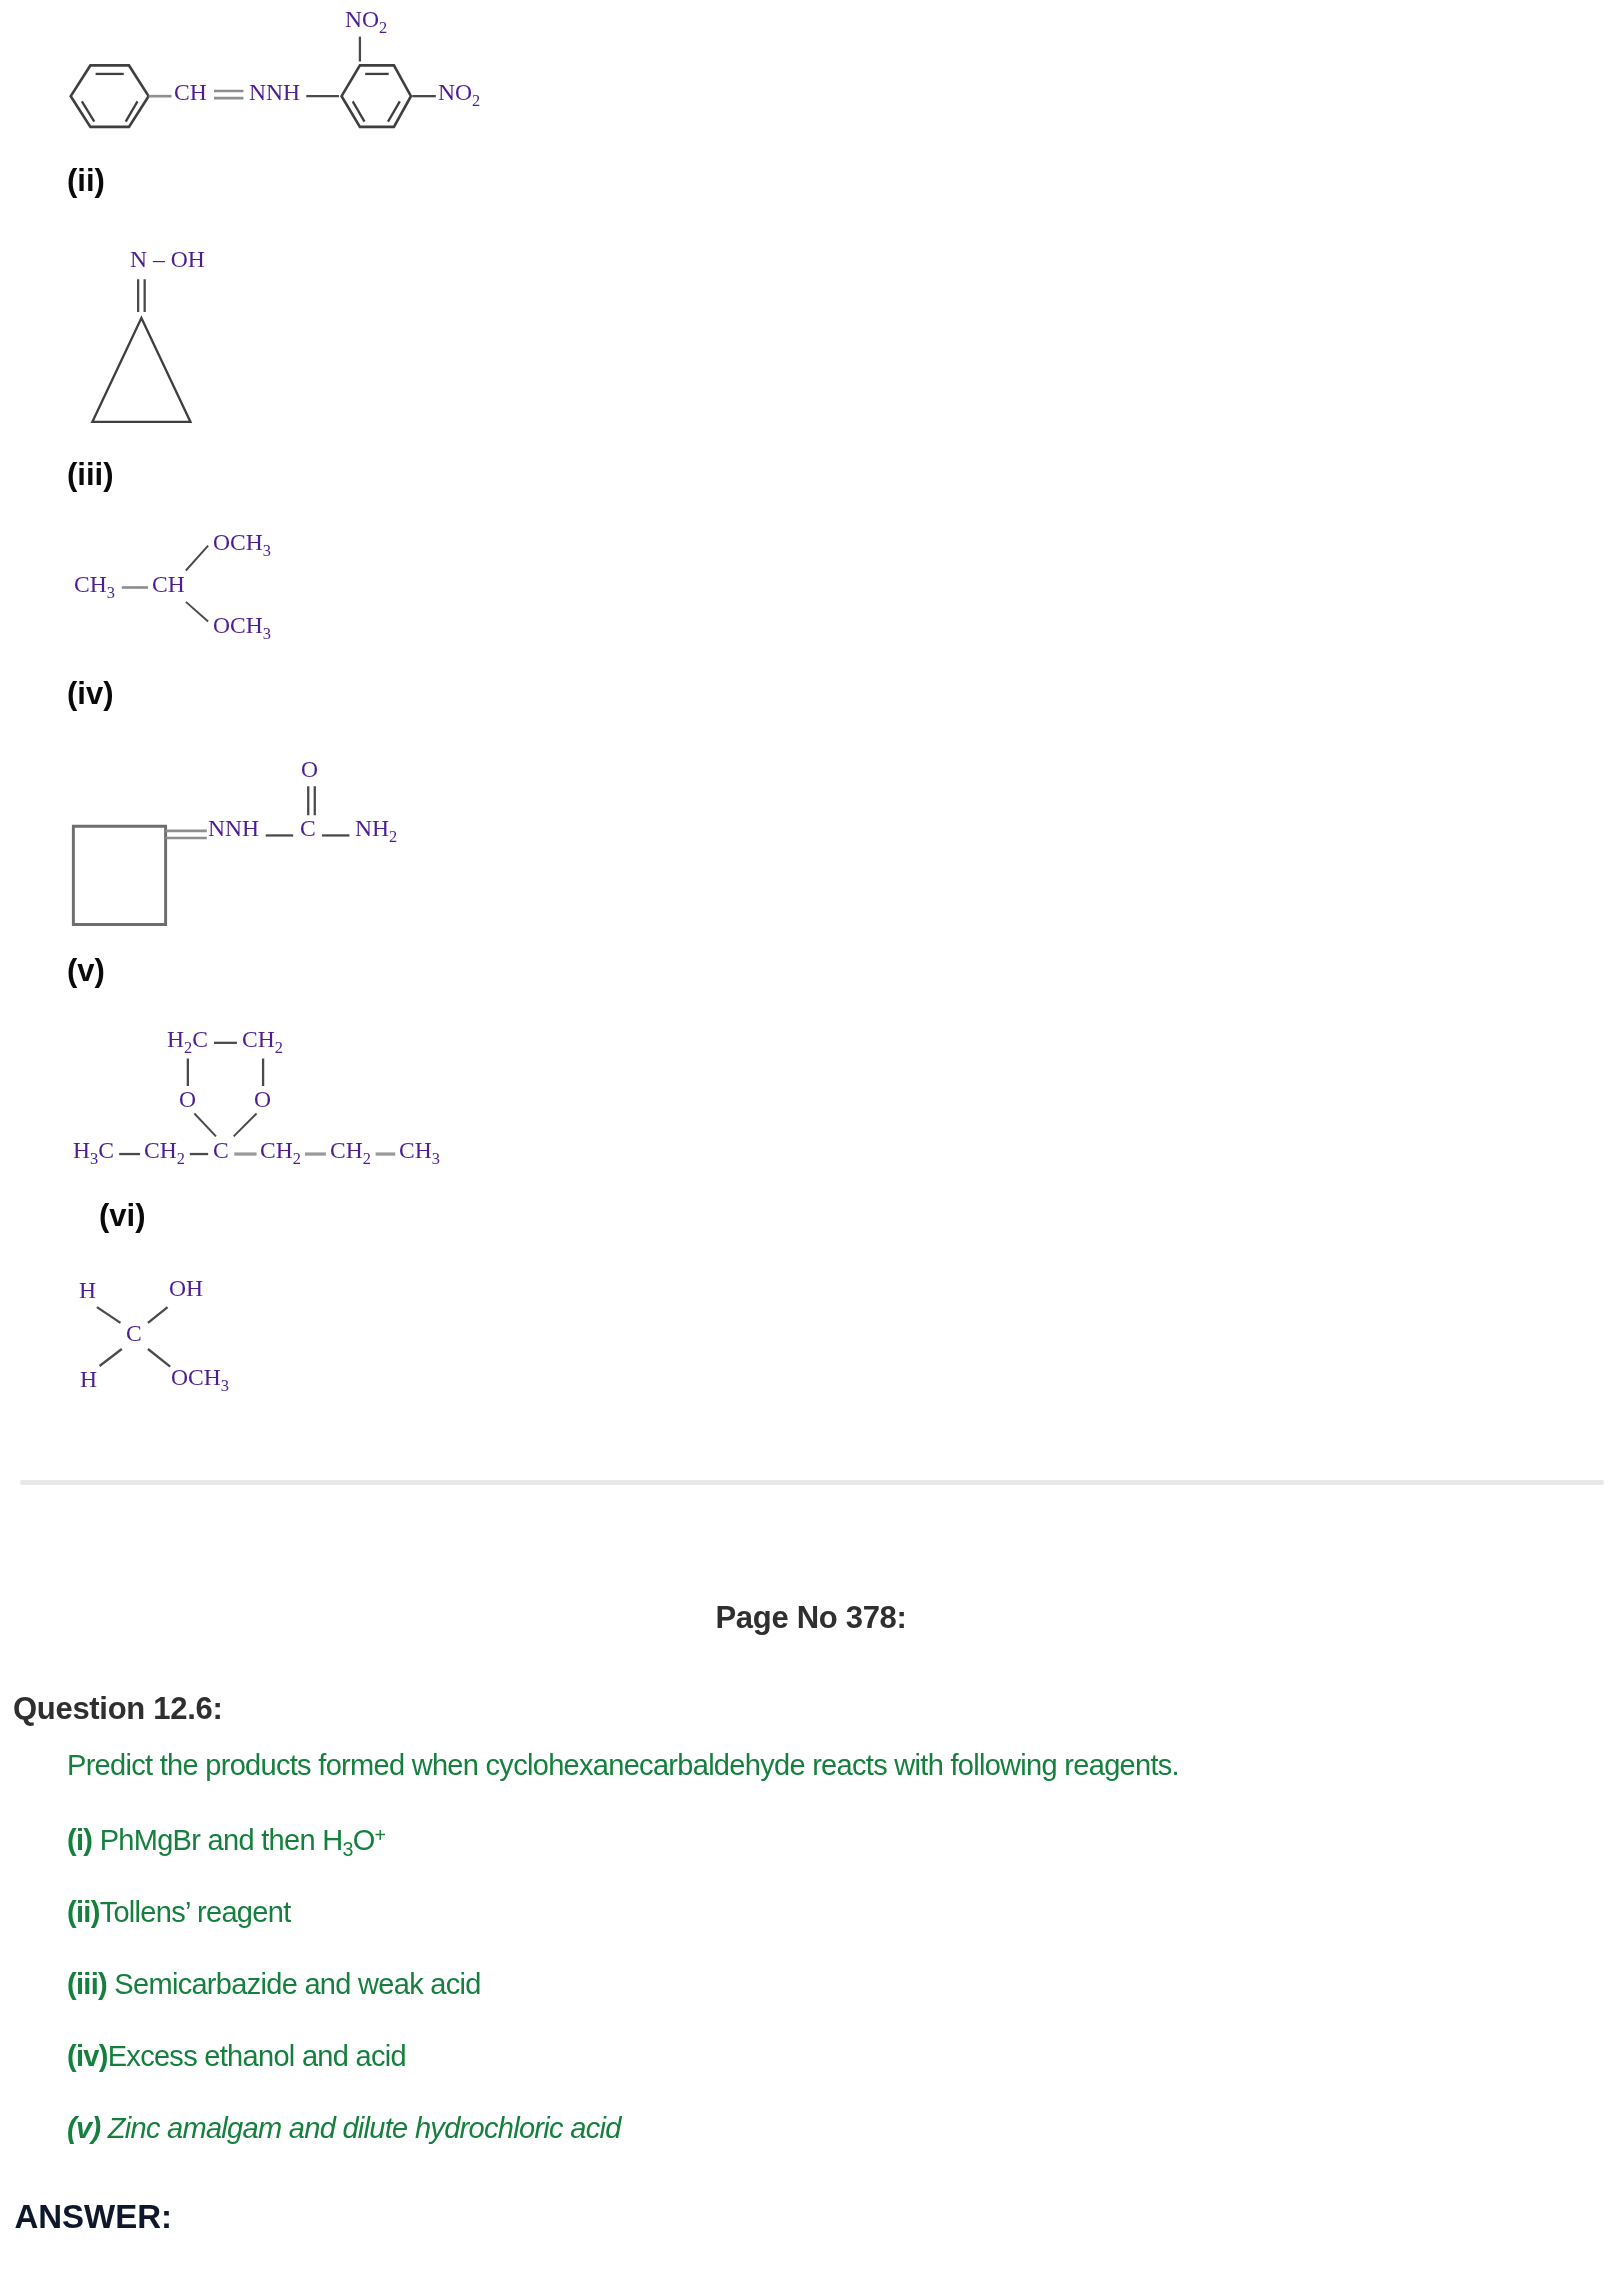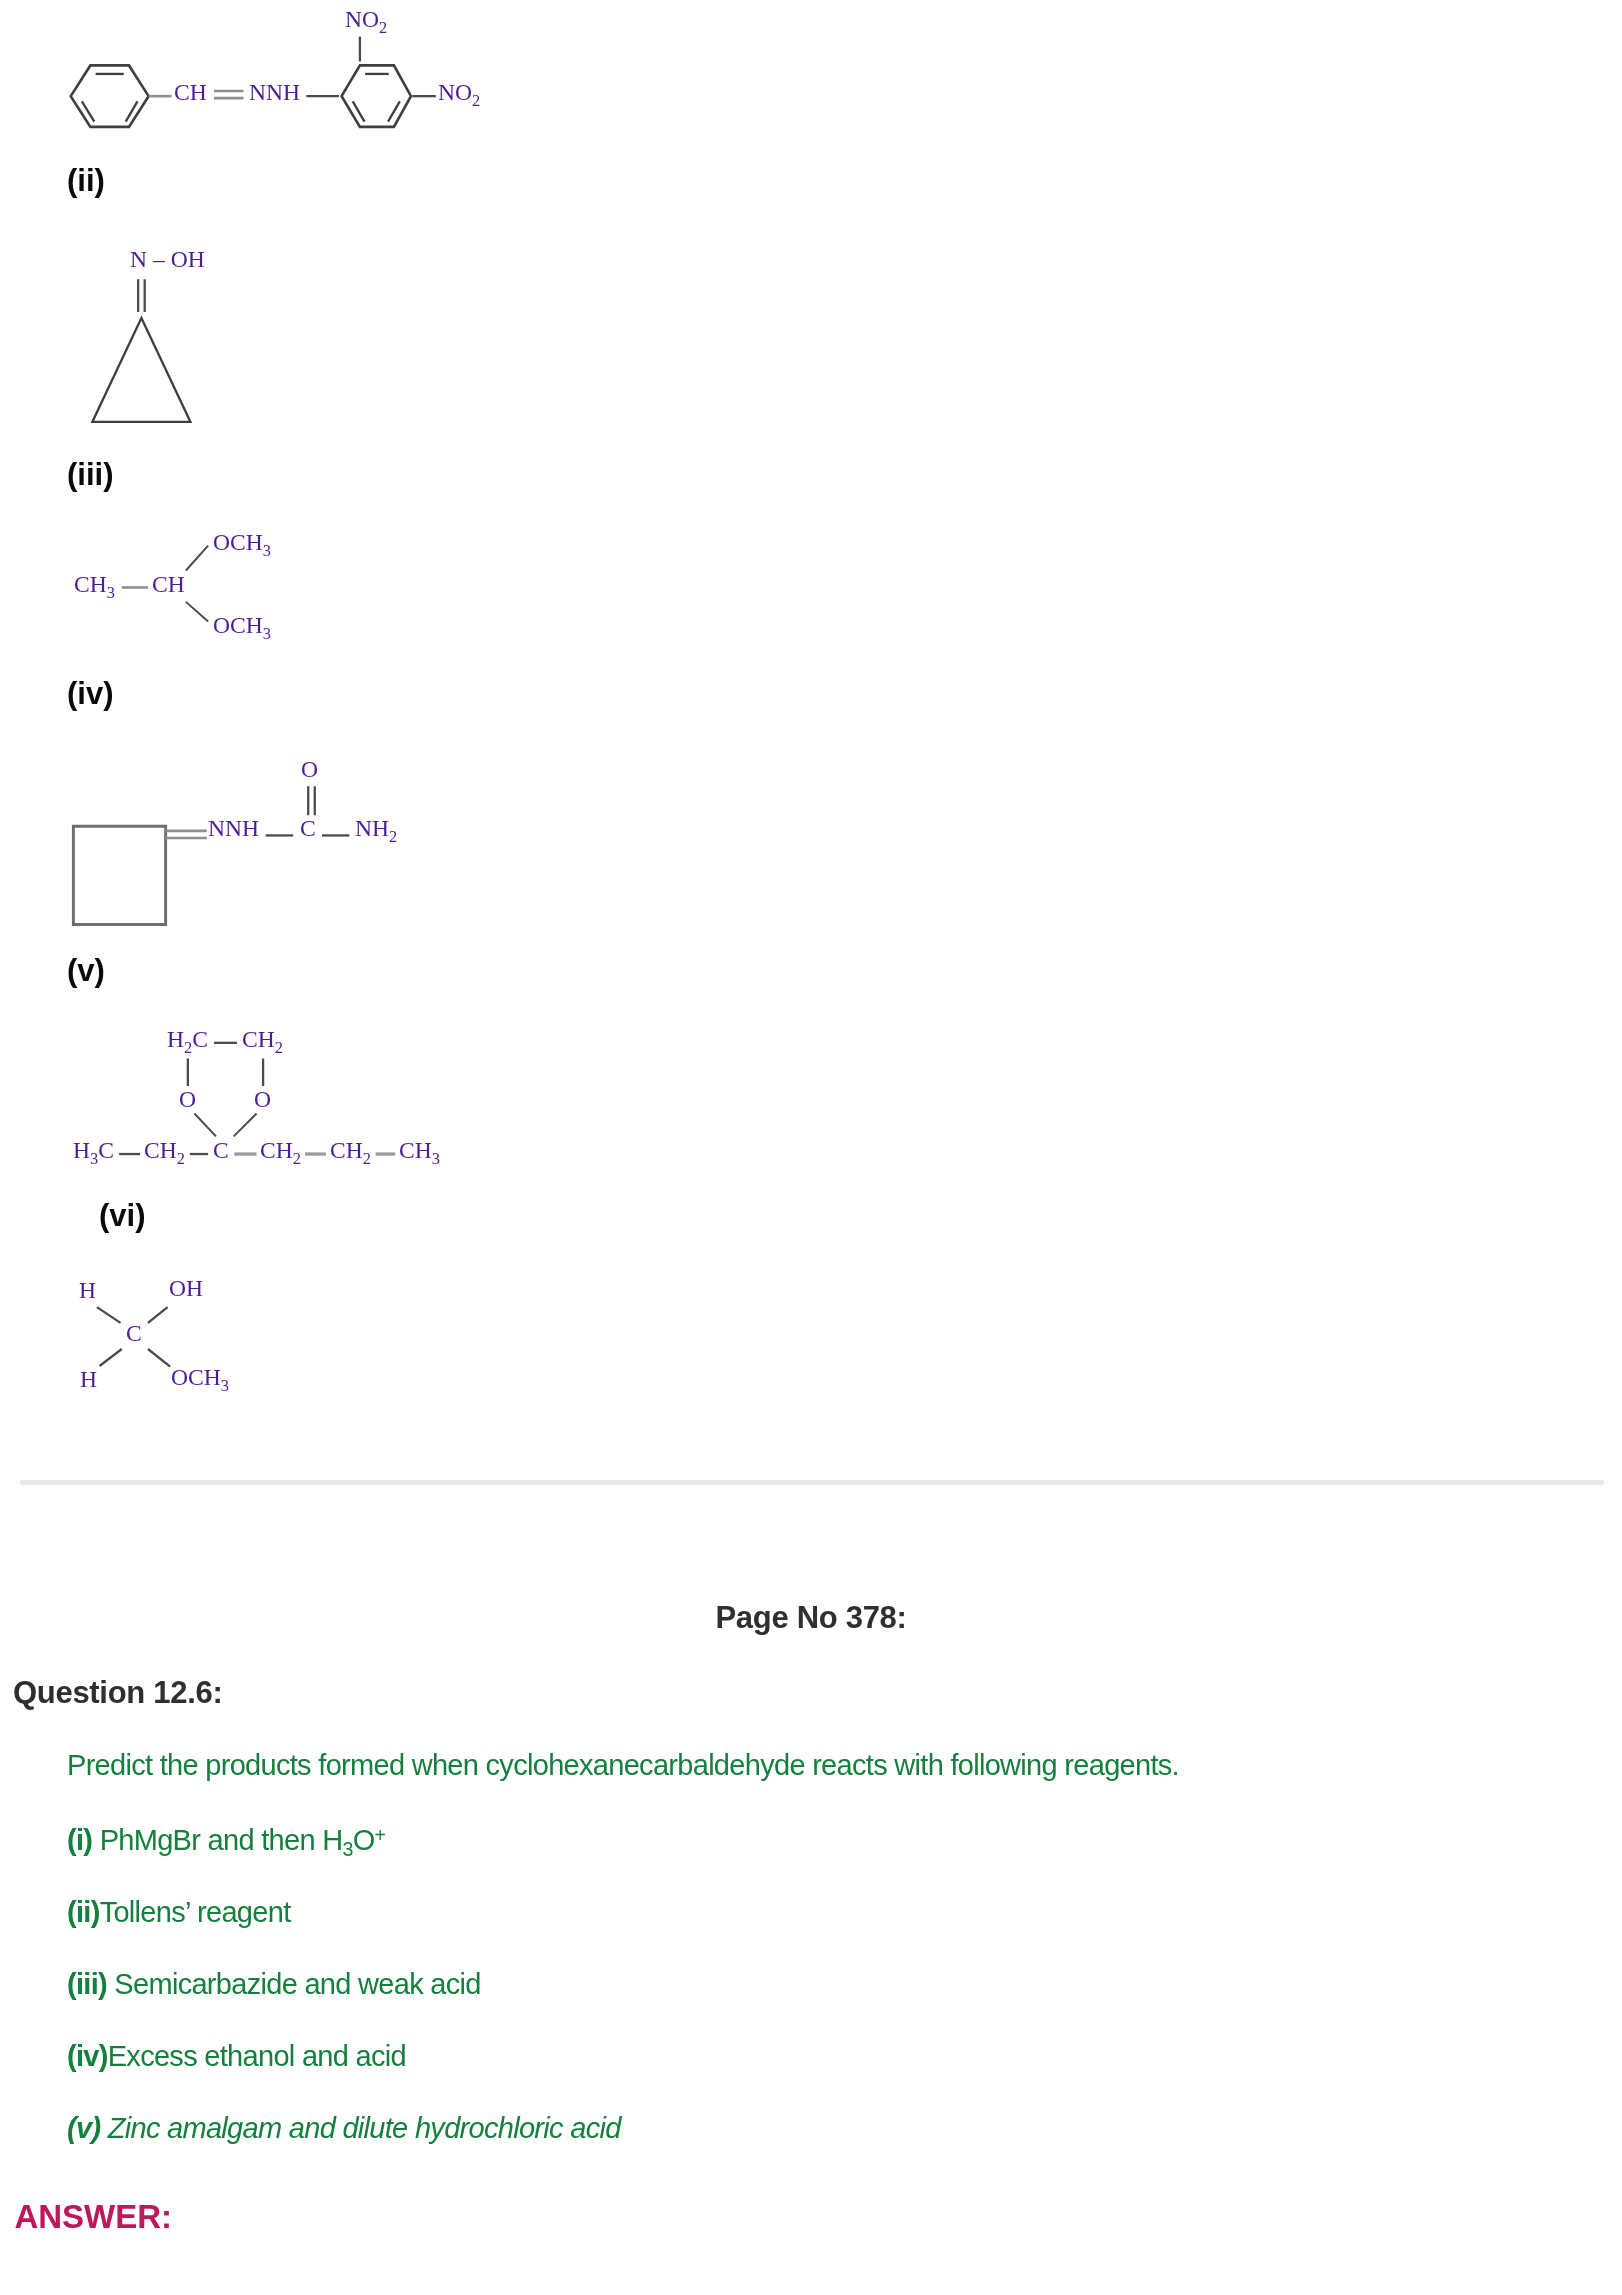--- a/index.html
+++ b/index.html
@@ -5,26 +5,26 @@
   html,body{margin:0;padding:0;background:#ffffff;}
   #page{position:relative;width:1622px;height:2295px;background:#ffffff;overflow:hidden;
         font-family:"Liberation Sans","DejaVu Sans",sans-serif;}
   
   .st{position:absolute;font-family:"Liberation Serif","DejaVu Serif",serif;
       font-size:23.6px;color:#4c1d95;line-height:1;white-space:nowrap;}
   .sb{font-size:16.4px;position:relative;top:5.9px;}           
   
   .slabel{position:absolute;font-weight:bold;font-size:31px;color:#0a0a0a;line-height:1;}
   
-  .h1{position:absolute;font-weight:bold;font-size:31px;color:#2f2f2f;letter-spacing:-0.3px;line-height:1.15;}
+  .h1{position:absolute;font-weight:bold;font-size:31px;color:#2f2f2f;letter-spacing:-0.3px;line-height:1.15;margin-top:16px;}
   .body-line{position:absolute;font-size:29px;color:#15803d;letter-spacing:-0.7px;line-height:1.2;white-space:nowrap;}
   .body-line b{letter-spacing:-0.7px;}
   .bsb{font-size:19.6px;position:relative;top:5.9px;}           
   .bsp{font-size:19.6px;position:relative;top:-8.5px;}         
-  .answer{position:absolute;font-weight:bold;font-size:33px;color:#be185d;line-height:1;}
+  .answer{position:absolute;font-weight:bold;font-size:33px;color:#0f172a;line-height:1;}
   .divider{position:absolute;left:19.6px;top:1480px;width:1584px;height:4.6px;background:#e8e8e8;border-radius:2px;}
   .page-center{position:absolute;left:0;top:1600px;width:1622px;text-align:center;}
   svg.bonds{position:absolute;left:0;top:0;}
 </style>
 </head>
 <body>
 
 <div id="page">
 
   <svg class="bonds" width="1622" height="2295" viewBox="0 0 2479 3508">

